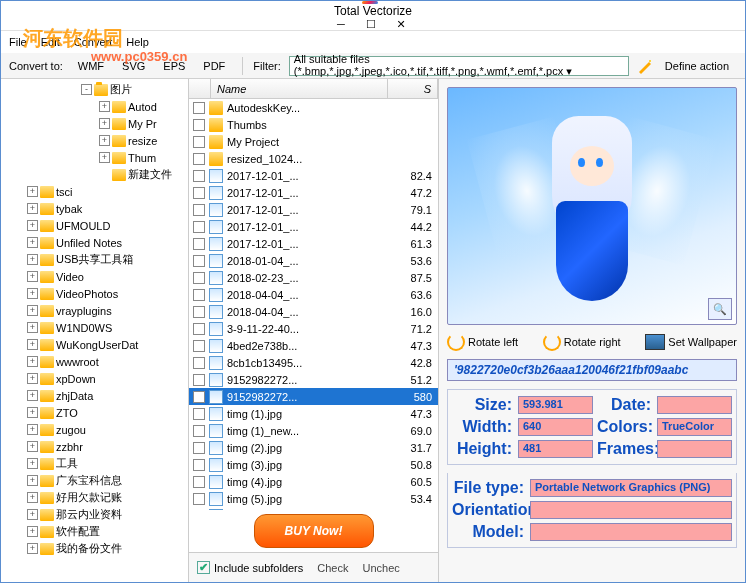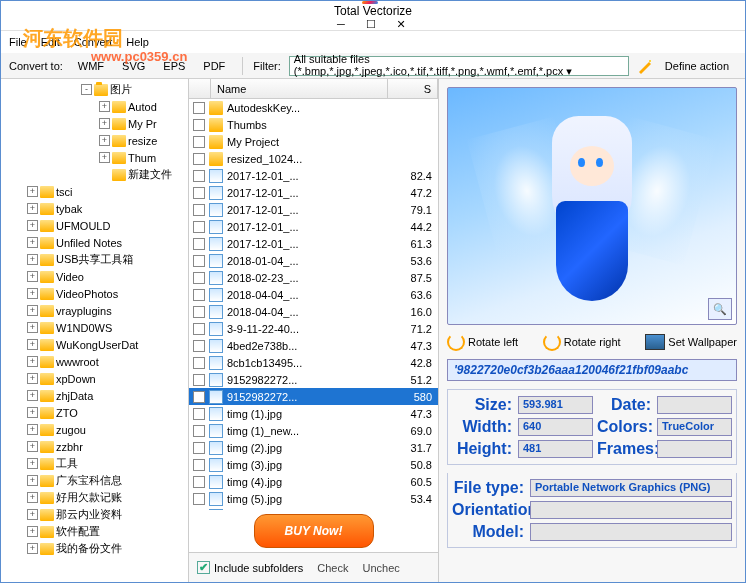--- a/index.html
+++ b/index.html
@@ -22,21 +22,21 @@
 .defact { cursor:pointer; padding:2px 4px; }
 .main { display:flex; height:calc(100% - 30px - 22px - 26px); }
 .tree { width:188px; border-right:1px solid #ccc; overflow:auto; padding:2px; }
 .trow { display:flex; align-items:center; height:17px; gap:2px; white-space:nowrap; cursor:pointer; }
 .exp { width:11px; height:11px; border:1px solid #888; display:flex; align-items:center; justify-content:center; font-size:9px; line-height:1; color:#555; }
 .noexp { width:11px; }
 .fold { width:14px; height:12px; background:linear-gradient(#ffe082,#ffb300); border-radius:1px; position:relative; }
 .fold.open::before { content:''; position:absolute; left:2px; top:-2px; width:6px; height:3px; background:#ffb300; border-radius:1px 1px 0 0; }
 .mid { flex:1; display:flex; flex-direction:column; border-right:1px solid #ccc; min-width:0; }
 .listhead { height:20px; display:flex; background:linear-gradient(#fdfdfd,#ececec); border-bottom:1px solid #ccc; }
-.listhead .col { border-right:1px solid #ccc; padding:2px 6px; display:flex; align-items:center; }
+.listhead .col { border-right:1px solid #ccc; padding:2px 6px; display:flex; align-items:center;font-style:italic; }
 .list { flex:1; overflow:auto; }
 .lrow { display:flex; align-items:center; height:17px; padding-left:4px; gap:4px; cursor:pointer; }
 .lrow.sel { background:#1e74d2; color:#fff; }
 .chk { width:12px; height:12px; border:1px solid #888; background:#fff; flex-shrink:0; }
 .fico { width:14px; height:14px; flex-shrink:0; background:#fff; border:1px solid #6ba; position:relative; }
 .fico.img { border-color:#5a9bd5; background:linear-gradient(#cfe8ff,#fff); }
 .fname { flex:1; white-space:nowrap; overflow:hidden; text-overflow:ellipsis; }
 .fsize { width:46px; text-align:right; padding-right:6px; }
 .buybtn { margin:4px auto; width:120px; height:34px; background:linear-gradient(#ff9933,#ff5500); border:1px solid #cc5500; border-radius:12px; color:#fff; font-weight:bold; display:flex; align-items:center; justify-content:center; cursor:pointer; font-style:italic; font-size:12px; }
 .bottombar { height:30px; border-top:1px solid #ccc; display:flex; align-items:center; padding:0 8px; gap:14px; background:#f7f7f7; }
@@ -55,21 +55,21 @@
 .wing.l { left:-40px; transform:rotate(-15deg); }
 .wing.r { right:-40px; transform:rotate(15deg); }
 .zoom { position:absolute; right:4px; bottom:4px; width:24px; height:22px; border:1px solid #88b; background:#e8f0ff; display:flex; align-items:center; justify-content:center; cursor:pointer; }
 .actions { display:flex; justify-content:space-between; gap:4px; }
 .actbtn { display:flex; align-items:center; gap:3px; cursor:pointer; font-size:11px; }
 .roticon { width:18px; height:18px; border:2px solid #ffa500; border-radius:50%; border-top-color:transparent; position:relative; }
 .wpicon { width:20px; height:16px; background:linear-gradient(#4a90d0,#2a6090); border:1px solid #333; }
 .hashbar { height:22px; border:1px solid #88b; background:#e0ecff; color:#1050c0; font-weight:bold; font-style:italic; padding:3px 6px; white-space:nowrap; overflow:hidden; font-size:12px; }
 .props { border:1px solid #c0c8e0; padding:6px 4px; display:grid; grid-template-columns:62px 1fr 56px 1fr; gap:4px 4px; align-items:center; }
 .plab { text-align:right; color:#1050c0; font-weight:bold; font-size:16px; padding-right:2px; }
-.pval { height:18px; border:1px solid #88b; background:#e5e5e5; color:#1050c0; font-weight:bold; padding:1px 4px; font-size:11px; white-space:nowrap; overflow:hidden; }
+.pval { height:18px; border:1px solid #88b; background:#fca5a5; color:#1050c0; font-weight:bold; padding:1px 4px; font-size:11px; white-space:nowrap; overflow:hidden; }
 .props2 { border:1px solid #c0c8e0; border-top:none; padding:6px 4px; display:grid; grid-template-columns:74px 1fr; gap:4px; align-items:center; }
 </style>
 </head>
 <body>
 
 <div class="watermark">河东软件园</div>
 <div class="watermark2">www.pc0359.cn</div>
 
 <div class="titlebar">
   <div class="icon"></div>

